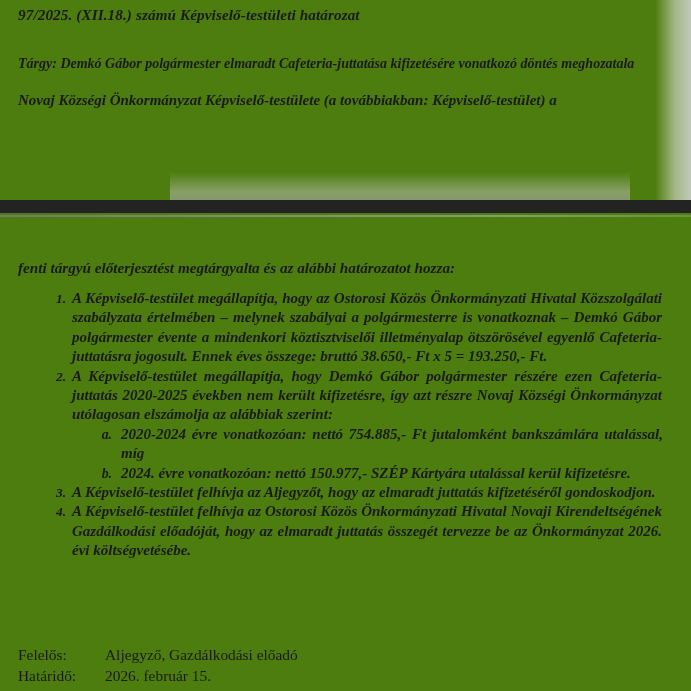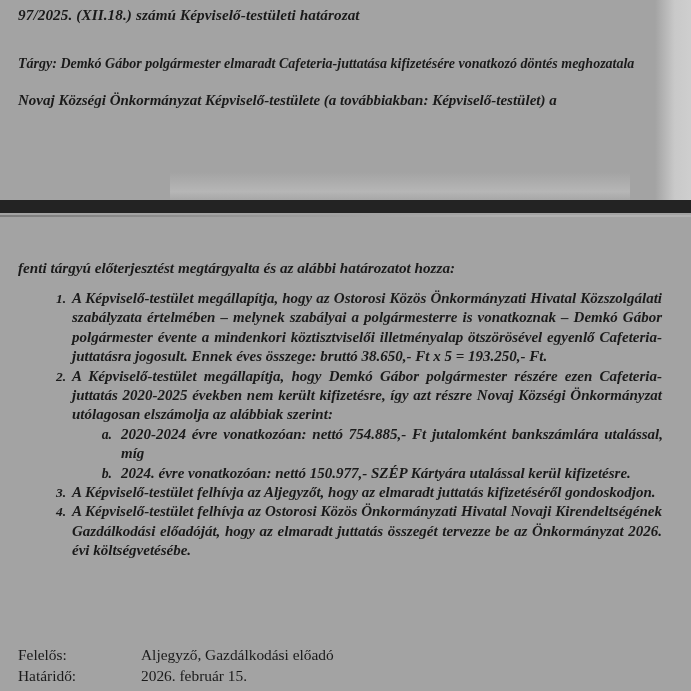--- a/index.html
+++ b/index.html
@@ -15,21 +15,21 @@
     color: #1a1a1a;
     overflow: hidden;
     position: relative;
   }
 
   
   .page {
     position: relative;
     width: 691px;
     height: 691px;
-    background: #a3a3a3;
+    background: #4d7c0f;
   }
 
   
   .scan-edge-right {
     position: absolute;
     top: 0;
     right: 0;
     width: 36px;
     height: 200px;
     background: linear-gradient(to right,
@@ -196,21 +196,20 @@
     line-height: 21px;
     font-family: "Liberation Serif", "DejaVu Serif", serif;
   }
   .footer-label {
     width: 87px;
     flex: 0 0 87px;
     font-family: Liberation Serif, serif;
   }
   .footer-value {
     flex: 1 1 auto;
-    margin-left: 36px;
   }
 </style>
 </head>
 <body>
 
 <div class="page">
 
   <div class="scan-edge-right"></div>
   <div class="scan-smudge"></div>
 

